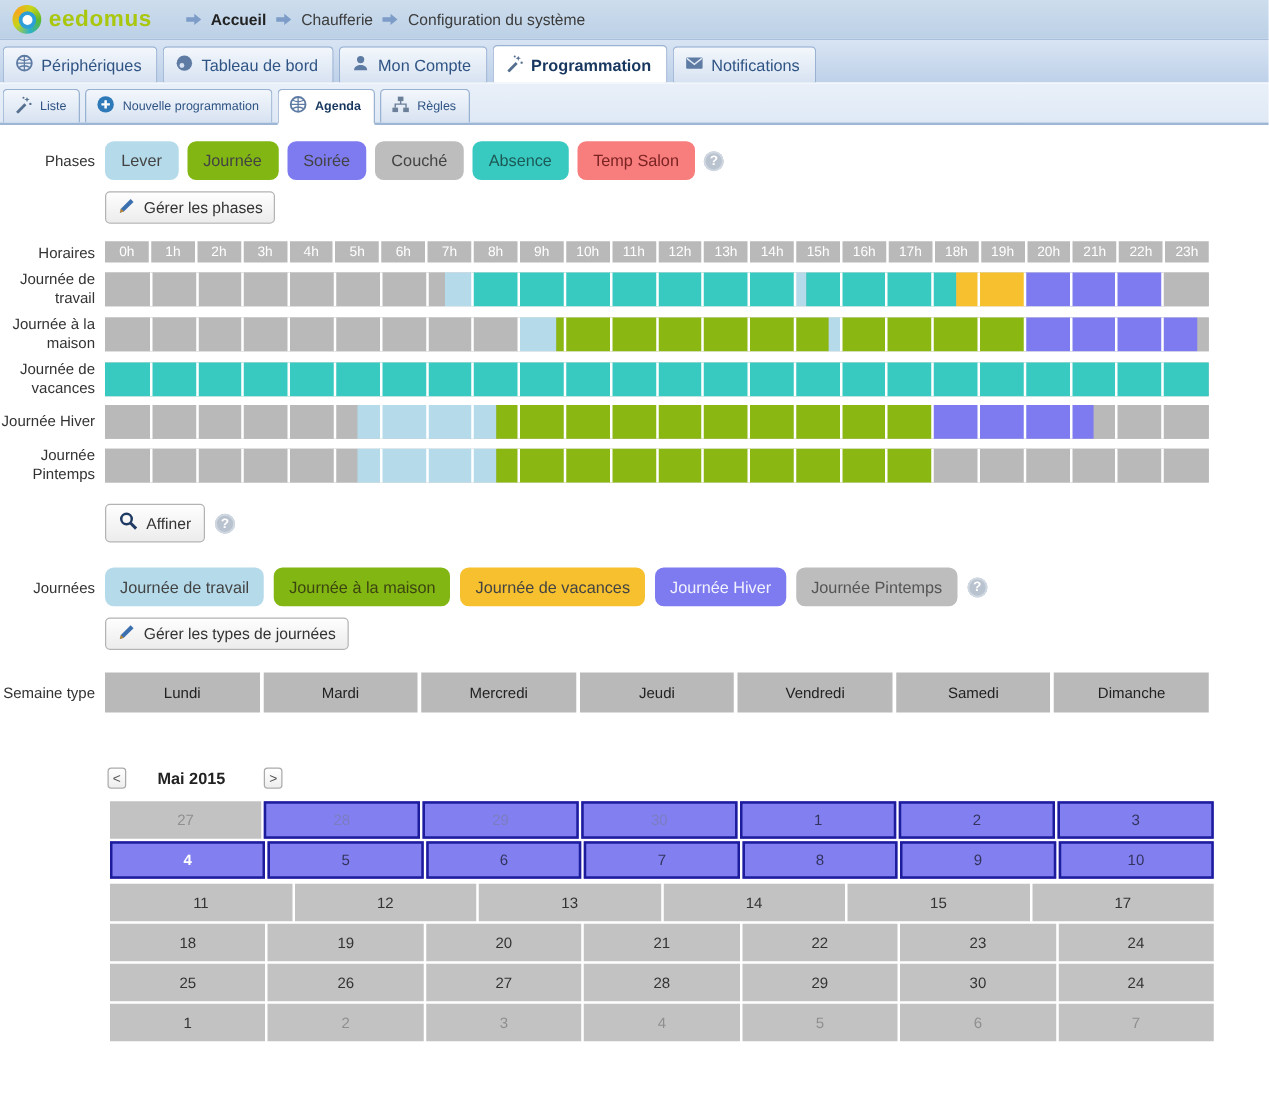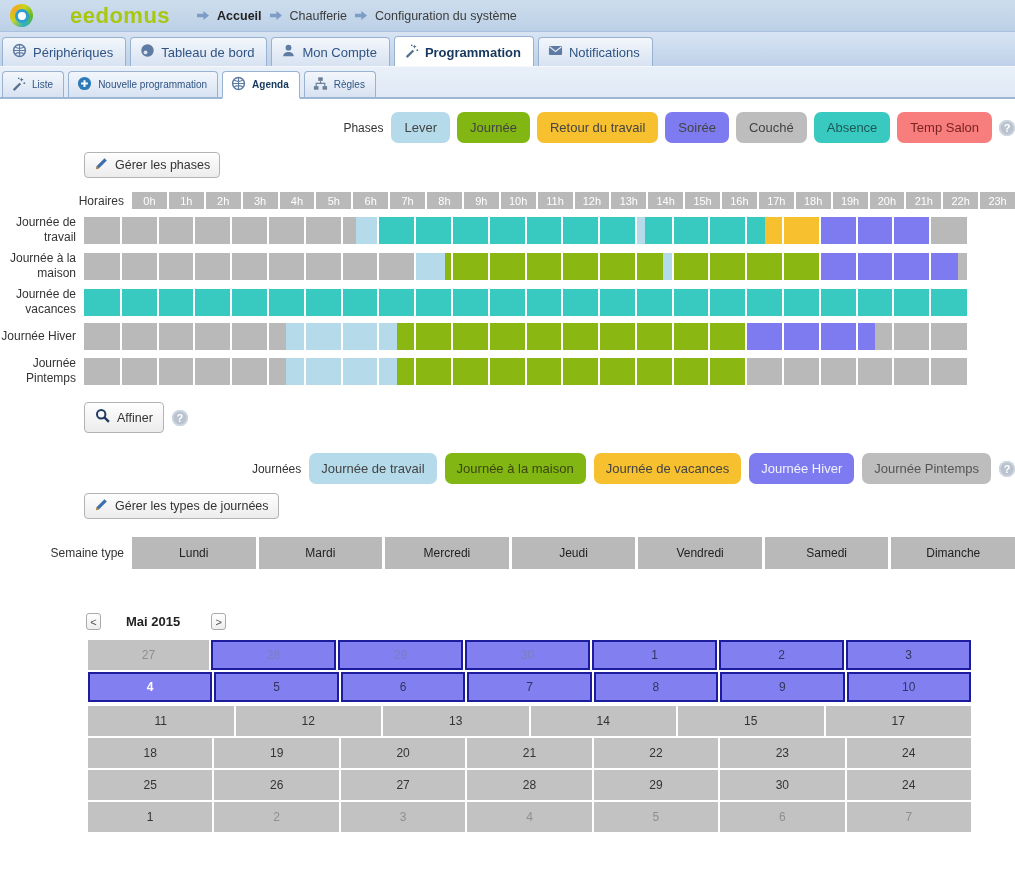--- a/index.html
+++ b/index.html
@@ -6,41 +6,41 @@
   html,body { width:1015px; height:877px; background:#fff; overflow:hidden;
     font-family:"Liberation Sans", sans-serif; color:#333; }
 
   
   .app-header { height:32px; background:linear-gradient(#cddded,#bcd0e6);
     border-bottom:1px solid #a9c0dc; display:flex; align-items:center; padding:0 10px; }
   .logo { display:flex; align-items:center; gap:6px; margin-right:26px; cursor:pointer; }
   .logo-ring { width:23px; height:23px; border-radius:50%; display:flex; align-items:center; justify-content:center;
     background:conic-gradient(from -50deg,#f6a81f,#c8d418,#5cb92d,#29b2c9,#c8d418,#f6a81f); }
   .logo-core { width:14px; height:14px; border-radius:50%; background:#fff; border:3.5px solid #2d9ed8; }
-  .logo-text { font-size:22px; font-weight:bold; color:#aac70f; letter-spacing:.5px;margin-left:31px; }
+  .logo-text { font-size:18px; font-weight:bold; color:#aac70f; letter-spacing:.5px; }
   .crumbs { display:flex; align-items:center; gap:7px; font-size:12.5px; color:#3c3c3c; }
   .crumb-arrow svg { display:block; }
   .crumb { cursor:pointer; }
   .crumb.b { font-weight:bold; color:#222; }
 
   
   .tabbar { background:linear-gradient(#d8e4f3,#bed1e9); padding:4px 0 0 2px;
     display:flex; align-items:flex-end; gap:4px; border-bottom:1px solid #f4f8fc; }
   .tab { display:flex; align-items:center; gap:6px; font-size:13px; color:#2f5484;
     background:linear-gradient(#f3f7fc,#d7e2f1); border:1px solid #9ab2d2; border-bottom:none;
     border-radius:4px 4px 0 0; padding:5px 12px 5px 9px; cursor:pointer; white-space:nowrap; }
   .tab.active { background:#fff; font-weight:bold; color:#17375f; padding-top:6px; }
   .subbar { background:linear-gradient(#e9f0f9,#dfe9f5); padding:4px 0 0 2px;
     display:flex; align-items:flex-end; gap:4px; border-bottom:2px solid #9db6d6; }
   .subbar .tab { font-size:10px; padding:4px 10px 4px 8px; }
   .subbar .tab.active { border-bottom:2px solid #fff; margin-bottom:-2px; background:#fff; }
   .tab svg { flex:0 0 auto; }
 
   
-  .rowline { display:flex; align-items:center;justify-content:flex-end; }
+  .rowline { display:flex; align-items:center; }
   .side-label { width:84px; text-align:right; padding-right:8px; font-size:12px; color:#333; flex:0 0 84px; }
   .btn { display:inline-flex; align-items:center; gap:6px; background:linear-gradient(#fefefe,#ececec);
     border:1px solid #b3b3b3; border-radius:4px; padding:3px 9px; font-size:12.5px; color:#333; cursor:pointer; }
   .help { width:16px; height:16px; border-radius:50%; background:#b9c2cf; color:#fff; font-weight:bold;
     font-size:11px; display:inline-flex; align-items:center; justify-content:center; cursor:pointer;
     box-shadow:inset 0 0 0 1.5px #cfd7e1; flex:0 0 16px; }
 
   
   .phases-row { margin-top:13px; }
   .chip { border-radius:7px; padding:8px 13px; font-size:13px; color:#434343; margin-right:7px; cursor:pointer; }
@@ -190,21 +190,20 @@
     </div>
   </div>
 
 <div>
 
   <div class="rowline phases-row">
     <div class="side-label">Phases</div>
     <div id="phase-chips" style="display:flex;align-items:center;">
         <span class="chip" style="background: rgb(181, 219, 235); color: rgb(67, 67, 67);">Lever</span>
         <span class="chip" style="background: rgb(129, 182, 19); color: rgb(67, 67, 67);">Journée</span>
-        <span class="chip" style="background: rgb(246, 192, 46); color: rgb(67, 67, 67);">Retour du travail</span>
         <span class="chip" style="background: rgb(125, 123, 239); color: rgb(67, 67, 67);">Soirée</span>
         <span class="chip" style="background: rgb(189, 189, 189); color: rgb(67, 67, 67);">Couché</span>
         <span class="chip" style="background: rgb(56, 201, 192); color: rgb(29, 90, 86);">Absence</span>
         <span class="chip" style="background: rgb(248, 125, 125); color: rgb(122, 35, 35);">Temp Salon</span>
       </div>
     <span class="help">?</span>
   </div>
 
   <div class="manage-row">
     <button class="btn">

